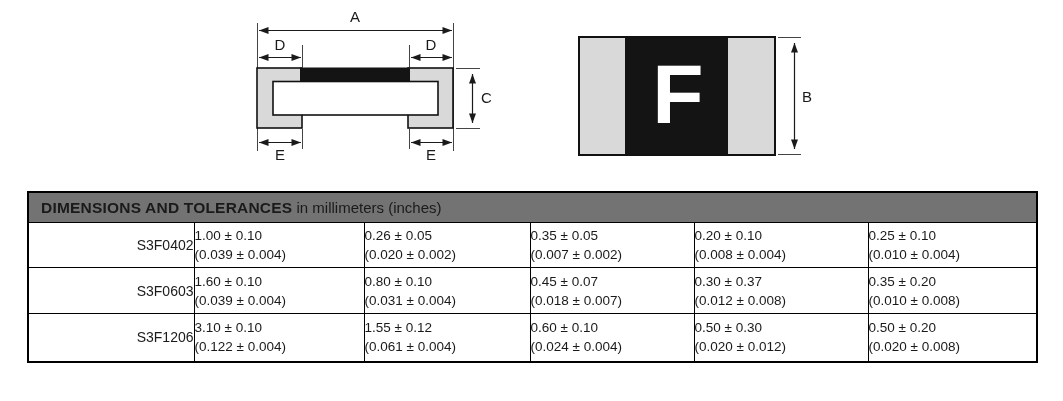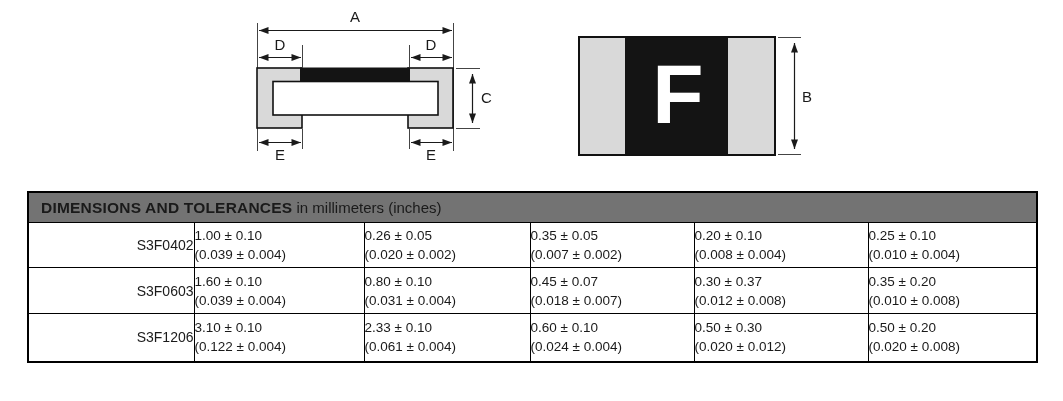--- a/index.html
+++ b/index.html
@@ -198,21 +198,21 @@
           <div class="val-line">(0.010 ± 0.008)</div>
         </td>
       </tr>
       <tr class="data-row" style="height:48px">
         <td class="type-cell">S3F1206</td>
         <td>
           <div class="val-line">3.10 ± 0.10</div>
           <div class="val-line">(0.122 ± 0.004)</div>
         </td>
         <td>
-          <div class="val-line">2.33 ± 0.10</div>
+          <div class="val-line">1.55 ± 0.12</div>
           <div class="val-line">(0.061 ± 0.004)</div>
         </td>
         <td>
           <div class="val-line">0.60 ± 0.10</div>
           <div class="val-line">(0.024 ± 0.004)</div>
         </td>
         <td>
           <div class="val-line">0.50 ± 0.30</div>
           <div class="val-line">(0.020 ± 0.012)</div>
         </td>

